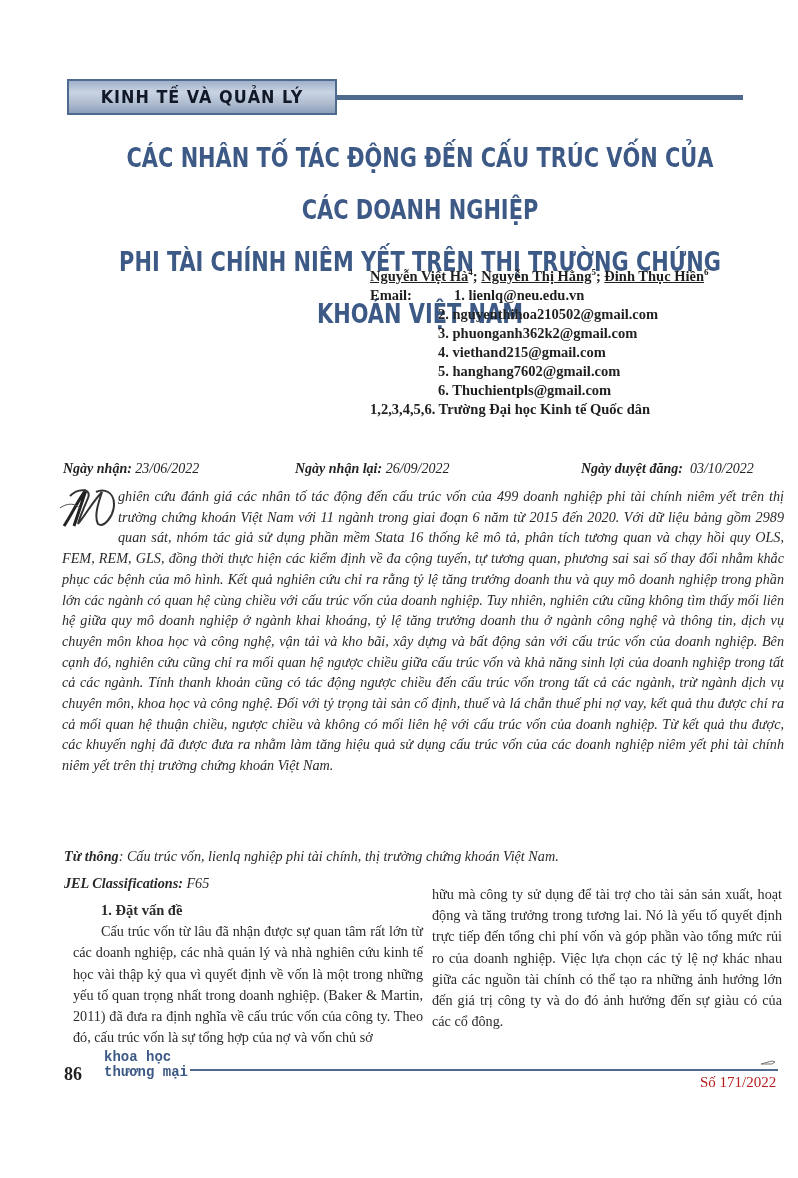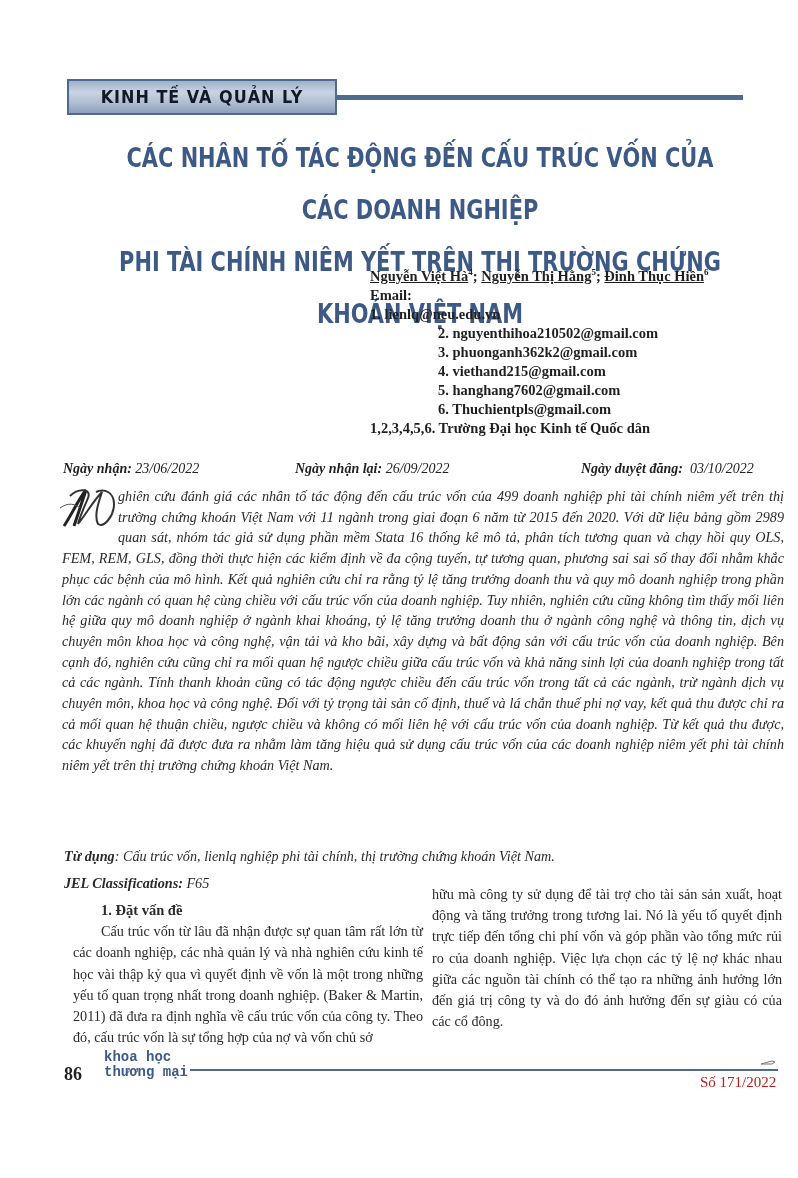--- a/index.html
+++ b/index.html
@@ -25,21 +25,21 @@
     font-family: "DejaVu Sans Condensed", "DejaVu Sans", sans-serif; font-weight: 900;
     color: #3d5a87; font-size: 27px; line-height: 52px; letter-spacing: 0px;
     transform: scaleX(0.86); transform-origin: center top;
   }
   .authors {
     position: absolute; left: 370px; top: 263px; width: 420px;
     font-weight: bold; font-size: 14.5px; line-height: 19px; color: #1f1f1f;
   }
   .authors .auth { text-decoration: underline; }
   .authors sup { font-size: 9px; }
-  .email-row { display: flex; flex-direction: column; }
+  .email-row { display: flex; }
   .email-label { width: 84px; }
   .email-list { margin-left: 68px; }
   .dates {
     position: absolute; left: 63px; top: 461px; width: 720px; height: 18px;
     font-style: italic; font-size: 14px; color: #222;
   }
   .dates .d { position: absolute; top: 0; }
   .dates b { font-weight: bold; }
   .abstract {
     position: absolute; left: 62px; top: 486px; width: 722px;
@@ -130,21 +130,21 @@
     <svg width="60" height="44" viewBox="0 0 60 44">
       <path d="M6 40 C14 28 20 14 28 4 C24 16 20 28 16 40" fill="none" stroke="#222" stroke-width="3"></path>
       <path d="M12 10 C20 2 34 2 30 12 C26 22 22 30 20 38 C28 28 36 14 44 6 C40 18 36 30 40 38 C46 42 56 30 56 18 C56 6 46 2 38 6" fill="none" stroke="#333" stroke-width="2"></path>
       <path d="M2 22 C10 16 18 18 22 22" fill="none" stroke="#555" stroke-width="1"></path>
     </svg>
   </span>
   <span>ghiên cứu đánh giá các nhân tố tác động đến cấu trúc vốn của 499 doanh nghiệp phi tài chính niêm yết trên thị trường chứng khoán Việt Nam với 11 ngành trong giai đoạn 6 năm từ 2015 đến 2020. Với dữ liệu bảng gồm 2989 quan sát, nhóm tác giả sử dụng phần mềm Stata 16 thống kê mô tả, phân tích tương quan và chạy hồi quy OLS, FEM, REM, GLS, đồng thời thực hiện các kiểm định về đa cộng tuyến, tự tương quan, phương sai sai số thay đổi nhằm khắc phục các bệnh của mô hình. Kết quả nghiên cứu chỉ ra rằng tỷ lệ tăng trưởng doanh thu và quy mô doanh nghiệp trong phần lớn các ngành có quan hệ cùng chiều với cấu trúc vốn của doanh nghiệp. Tuy nhiên, nghiên cứu cũng không tìm thấy mối liên hệ giữa quy mô doanh nghiệp ở ngành khai khoáng, tỷ lệ tăng trưởng doanh thu ở ngành công nghệ và thông tin, dịch vụ chuyên môn khoa học và công nghệ, vận tải và kho bãi, xây dựng và bất động sản với cấu trúc vốn của doanh nghiệp. Bên cạnh đó, nghiên cứu cũng chỉ ra mối quan hệ ngược chiều giữa cấu trúc vốn và khả năng sinh lợi của doanh nghiệp trong tất cả các ngành. Tính thanh khoản cũng có tác động ngược chiều đến cấu trúc vốn trong tất cả các ngành, trừ ngành dịch vụ chuyên môn, khoa học và công nghệ. Đối với tỷ trọng tài sản cố định, thuế và lá chắn thuế phi nợ vay, kết quả thu được chỉ ra cả mối quan hệ thuận chiều, ngược chiều và không có mối liên hệ với cấu trúc vốn của doanh nghiệp. Từ kết quả thu được, các khuyến nghị đã được đưa ra nhằm làm tăng hiệu quả sử dụng cấu trúc vốn của các doanh nghiệp niêm yết phi tài chính niêm yết trên thị trường chứng khoán Việt Nam.</span>
 </div>
 
 <div class="keywords">
-  <b>Từ dụng</b><span>: Cấu trúc vốn, lienlq nghiệp phi tài chính, thị trường chứng khoán Việt Nam.</span>
+  <b>Từ thông</b><span>: Cấu trúc vốn, lienlq nghiệp phi tài chính, thị trường chứng khoán Việt Nam.</span>
 </div>
 <div class="jel">
   <b>JEL Classifications:</b><span> F65</span>
 </div>
 
 <div class="col left">
   <h3>1. Đặt vấn đề</h3>
   <p>Cấu trúc vốn từ lâu đã nhận được sự quan tâm rất lớn từ các doanh nghiệp, các nhà quản lý và nhà nghiên cứu kinh tế học vài thập kỷ qua vì quyết định về vốn là một trong những yếu tố quan trọng nhất trong doanh nghiệp. (Baker &amp; Martin, 2011) đã đưa ra định nghĩa về cấu trúc vốn của công ty. Theo đó, cấu trúc vốn là sự tổng hợp của nợ và vốn chủ sở</p>
 </div>
 <div class="col right">

